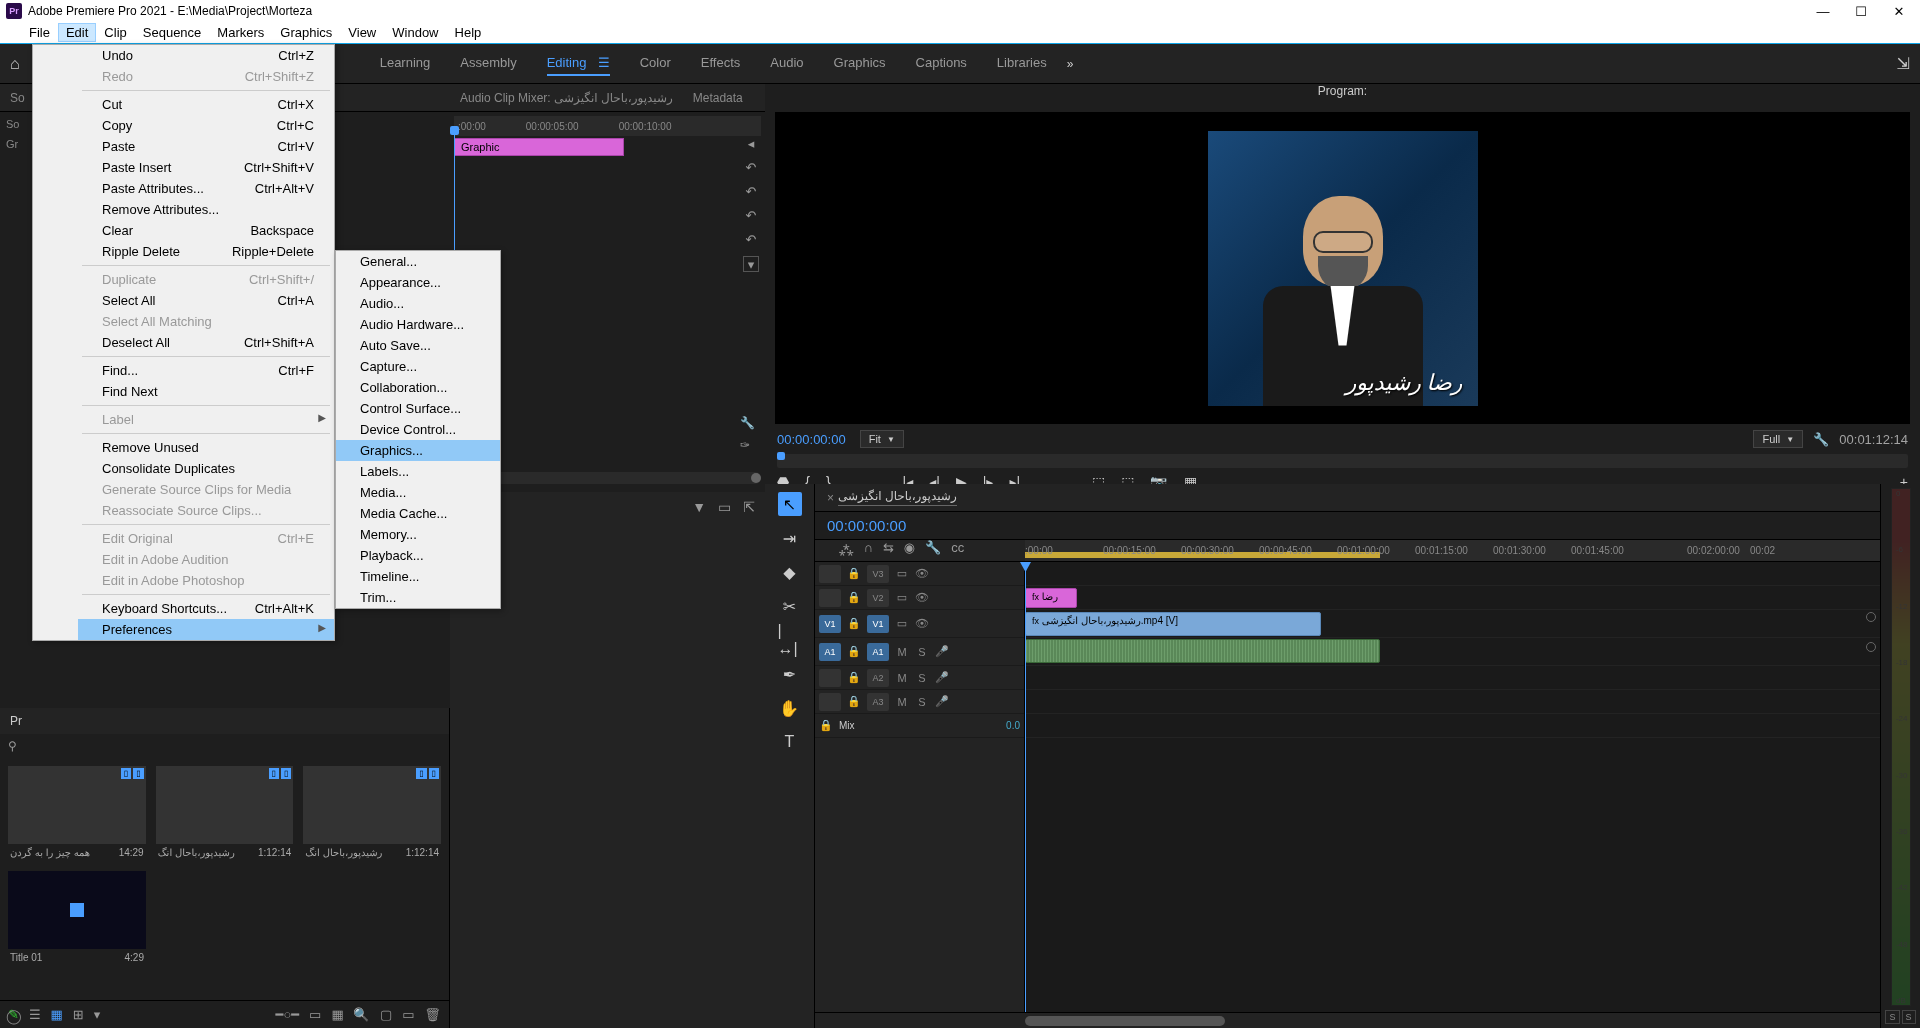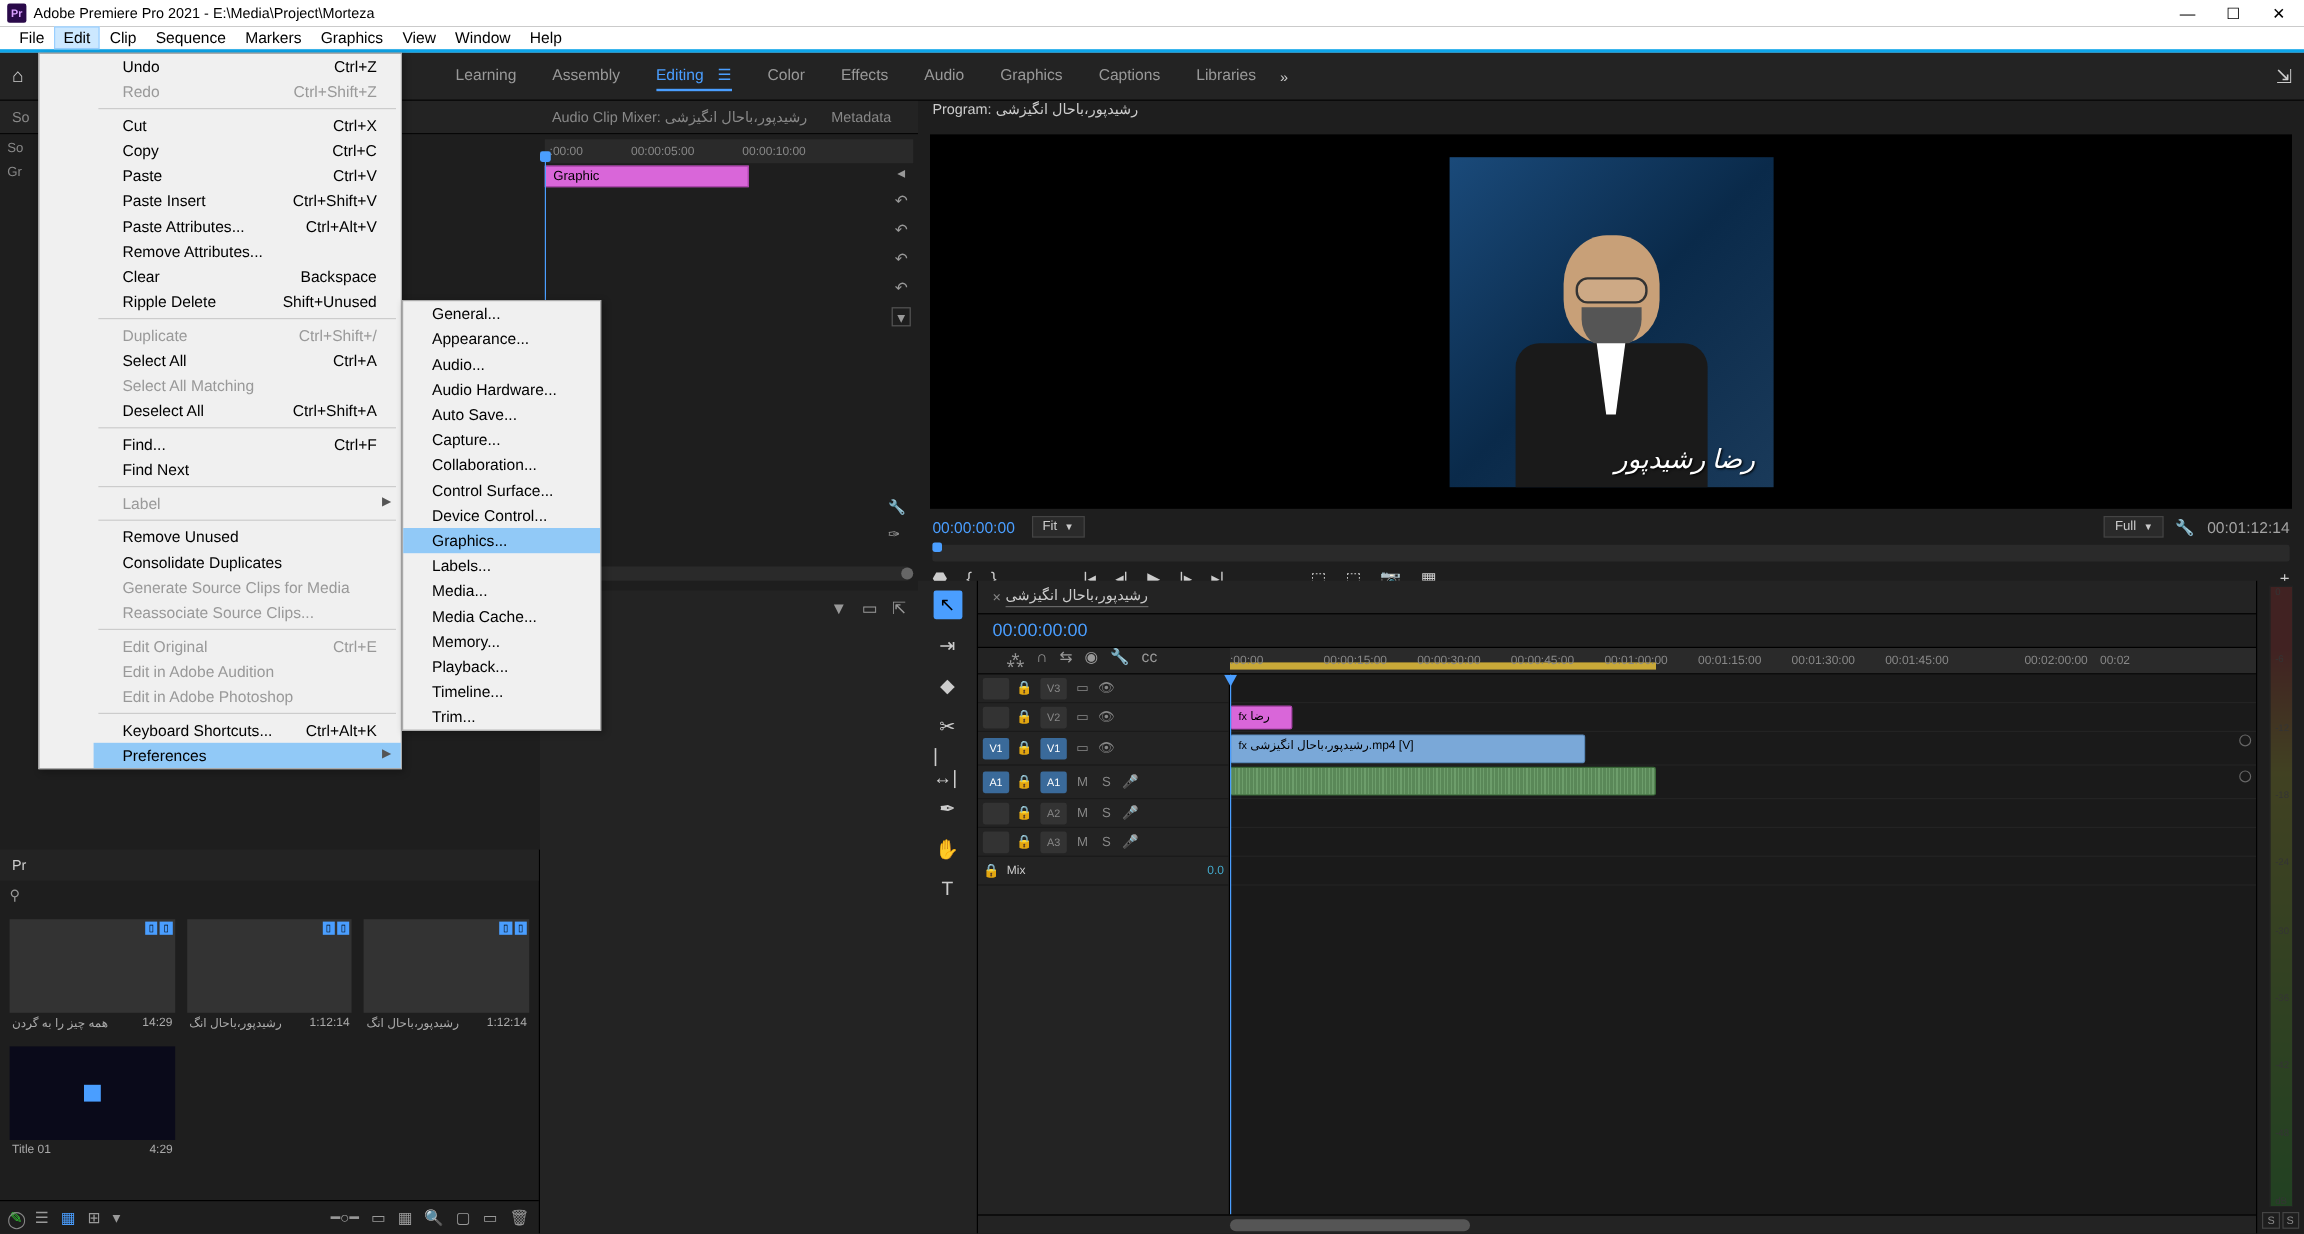--- a/index.html
+++ b/index.html
@@ -5,21 +5,21 @@
 * { margin: 0; padding: 0; box-sizing: border-box; font-family: 'Segoe UI', Arial, sans-serif; user-select: none; }
 body { background: #232323; color: #ccc; font-size: 12px; overflow: hidden; width: 1920px; height: 1028px; }
 
 
 .titlebar { background: #fff; height: 22px; display: flex; align-items: center; padding: 0 6px; color: #000; font-size: 12px; }
 .titlebar .app-icon { width: 16px; height: 16px; background: #2a0a4a; margin-right: 6px; display: flex; align-items: center; justify-content: center; color: #d99fff; font-size: 9px; font-weight: bold; border-radius: 2px; }
 .titlebar .win-controls { margin-left: auto; display: flex; gap: 24px; padding-right: 8px; }
 .titlebar .win-btn { width: 14px; height: 14px; display: flex; align-items: center; justify-content: center; font-size: 13px; cursor: pointer; }
 
 
-.menubar { background: #fff; height: 22px; display: flex; align-items: center; padding: 0 8px; color: #000; font-size: 13px; border-bottom: 3px solid #0ea5e9; }
+.menubar { background: #fff; height: 22px; display: flex; align-items: center; padding: 0 21px; color: #000; font-size: 13px; border-bottom: 1px solid #0ea5e9; }
 .menubar .menu-item { padding: 2px 8px; cursor: pointer; }
 .menubar .menu-item.active { background: #cce8ff; border: 1px solid #99cfff; padding: 1px 7px; }
 
 
 .topbar { background: #232323; height: 40px; display: flex; align-items: center; padding: 0 10px; border-bottom: 1px solid #000; }
 .topbar .home-icon { color: #ccc; font-size: 16px; margin-right: 20px; cursor: pointer; }
 .topbar .workspaces { display: flex; gap: 30px; margin-left: 340px; }
 .topbar .ws { color: #999; cursor: pointer; font-size: 13px; padding: 4px 0; }
 .topbar .ws.active { color: #4a9eff; border-bottom: 2px solid #4a9eff; }
 .topbar .ws-opts { color: #4a9eff; margin-left: 8px; }
@@ -57,21 +57,21 @@
 .mini-tl .side-icons span { width: 16px; height: 16px; color: #999; font-size: 13px; text-align: center; cursor: pointer; }
 .mini-tl .playhead { position: absolute; left: 4px; top: 20px; width: 1px; height: 250px; background: #4a9eff; }
 .mini-tl .playhead::before { content: ''; position: absolute; top: -6px; left: -4px; width: 9px; height: 9px; background: #4a9eff; border-radius: 2px; }
 
 
 .mini-tools { background: #232323; height: 30px; display: flex; align-items: center; justify-content: flex-end; padding: 0 10px; gap: 12px; }
 .mini-tools span { color: #999; cursor: pointer; font-size: 14px; }
 
 
 .program { background: #1e1e1e; display: flex; flex-direction: column; }
-.program .header { height: 28px; display: flex; padding: 0 12px; font-size: 12px; color: #ccc; }
+.program .header { height: 28px; display: flex; align-items: center; padding: 0 12px; font-size: 12px; color: #ccc; flex-direction: column; }
 .program .viewer { flex: 1; display: flex; align-items: center; justify-content: center; background: #000; margin: 0 10px; position: relative; }
 .program .viewer .frame { width: 270px; height: 275px; background: linear-gradient(135deg, #1a4a7a 0%, #0a2a4a 50%, #1a3a5a 100%); position: relative; overflow: hidden; }
 .program .viewer .frame .person { position: absolute; bottom: 0; left: 50%; transform: translateX(-50%); width: 180px; height: 230px; }
 .program .viewer .frame .head { width: 80px; height: 90px; background: #c8a078; border-radius: 45% 45% 40% 40%; margin: 20px auto 0; position: relative; }
 .program .viewer .frame .glasses { position: absolute; top: 35px; left: 10px; width: 60px; height: 22px; border: 2px solid #333; border-radius: 10px; background: rgba(255,255,255,0.1); }
 .program .viewer .frame .beard { position: absolute; bottom: -5px; left: 15px; width: 50px; height: 35px; background: #555; border-radius: 0 0 25px 25px; }
 .program .viewer .frame .body { width: 160px; height: 130px; background: #1a1a1a; border-radius: 20px 20px 0 0; margin: 0 auto; position: relative; }
 .program .viewer .frame .shirt { position: absolute; top: 0; left: 50%; transform: translateX(-50%); width: 40px; height: 60px; background: #fff; clip-path: polygon(20% 0, 80% 0, 60% 100%, 40% 100%); }
 .program .viewer .frame .caption-text { position: absolute; bottom: 10px; right: 15px; color: #fff; font-size: 22px; font-style: italic; font-family: serif; text-shadow: 1px 1px 2px #000; }
 .program .controls { height: 60px; padding: 6px 12px; }
@@ -206,21 +206,21 @@
     </div>
     <div class="dd-item">
       <span>Remove Attributes...</span>
     </div>
     <div class="dd-item">
       <span>Clear</span>
       <span>Backspace</span>
     </div>
     <div class="dd-item">
       <span>Ripple Delete</span>
-      <span>Shift+Unused</span>
+      <span>Ripple+Delete</span>
     </div>
     <div class="dd-sep"></div>
     <div class="dd-item disabled">
       <span>Duplicate</span>
       <span>Ctrl+Shift+/</span>
     </div>
     <div class="dd-item">
       <span>Select All</span>
       <span>Ctrl+A</span>
     </div>

